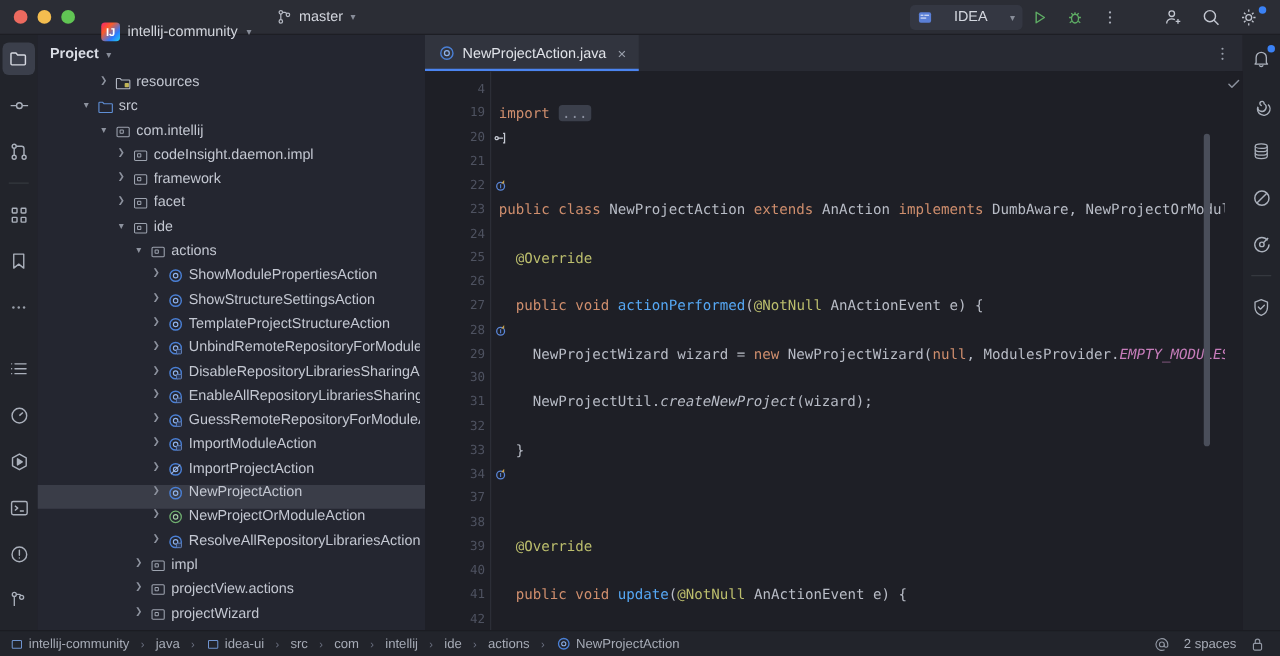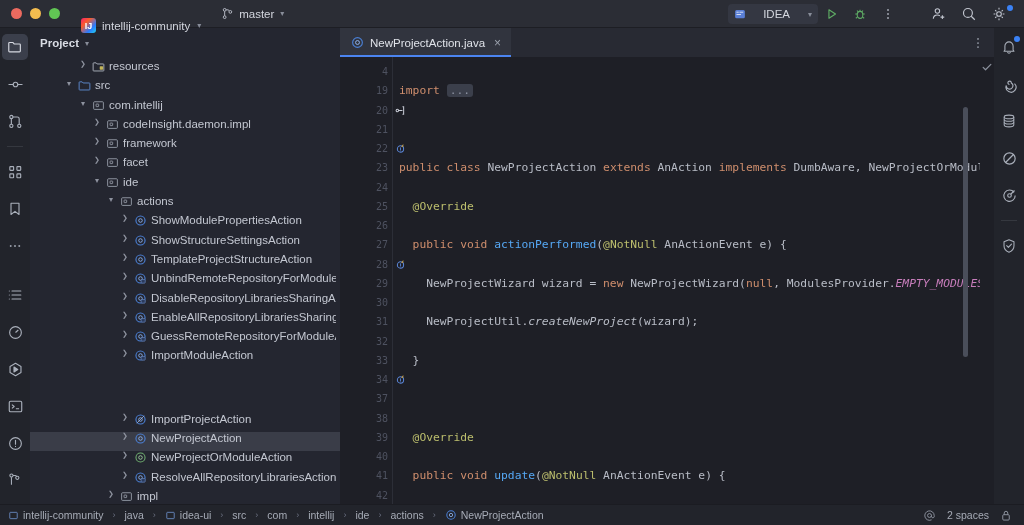--- a/index.html
+++ b/index.html
@@ -450,21 +450,21 @@
             <span class="tarrow" style="font-size: 7px;">❯</span>
             <span class="ticon">
               <svg width="13" height="13" viewBox="0 0 16 16">
                 <circle cx="8" cy="8" r="5.6" fill="none" stroke="#4a7fd4" stroke-width="1.4"></circle>
                 <circle cx="8" cy="8" r="2.2" fill="none" stroke="#8fb4ee" stroke-width="1.1"></circle>
                 <rect x="8.8" y="9.3" width="5" height="4.4" rx="0.9" fill="#2a3a5c" stroke="#6f8fc9" stroke-width="0.8"></rect>
               </svg>
             </span>
             <span class="tlabel">ImportModuleAction</span>
           </div>
-          <div class="trow" style="padding-left: 90px; margin-top: 44px;">
+          <div class="trow" style="padding-left: 90px;">
             <span class="tarrow" style="font-size: 7px;">❯</span>
             <span class="ticon">
               <svg width="13" height="13" viewBox="0 0 16 16">
                 <circle cx="8" cy="8" r="5.6" fill="none" stroke="#4a7fd4" stroke-width="1.4"></circle>
                 <circle cx="8" cy="8" r="2.2" fill="none" stroke="#8fb4ee" stroke-width="1.1"></circle>
                 <path d="M3.4 12.6L12.6 3.4" stroke="#9fb5de" stroke-width="1"></path>
               </svg>
             </span>
             <span class="tlabel">ImportProjectAction</span>
           </div>

